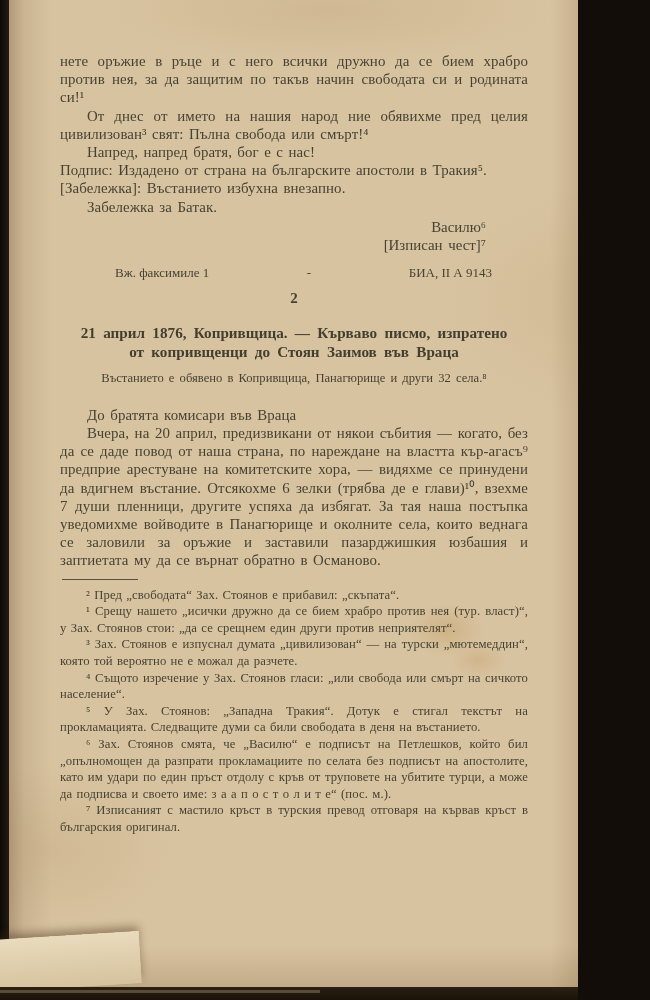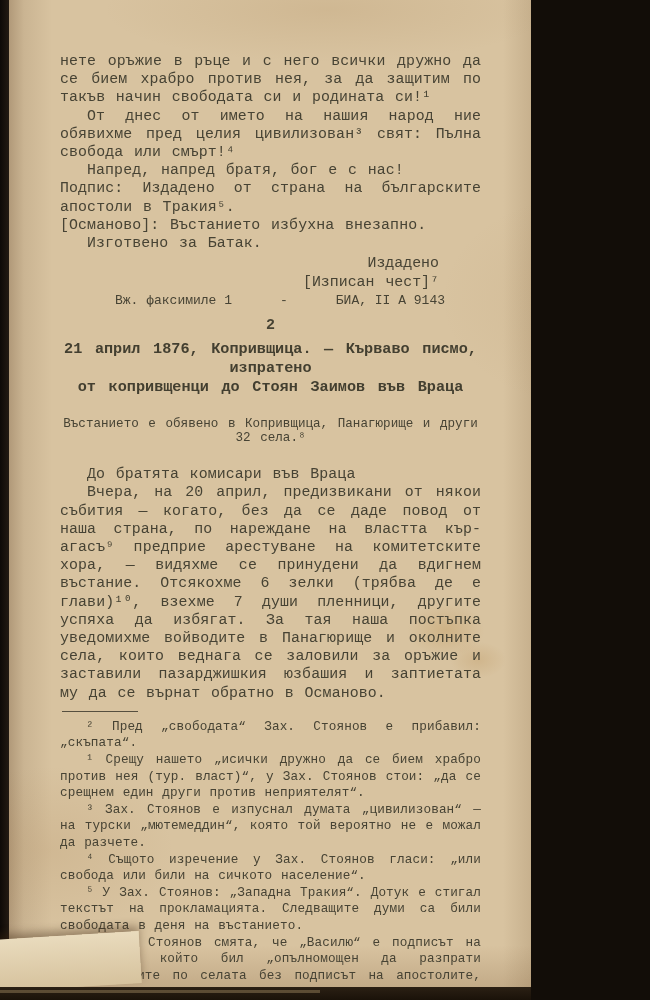--- a/index.html
+++ b/index.html
@@ -1,19 +1,19 @@
 <!DOCTYPE html>
 <html><head>
 <meta charset="utf-8">
 <style>
   html,body{margin:0;padding:0;background:#120d08;}
   .stage{
-    position:relative;width:531px;height:1000px;overflow:hidden;
+    position:relative;width:578px;height:1000px;overflow:hidden;
     background:#241a11;
-    font-family:Liberation Mono, monospace;
+    font-family:Liberation Serif, serif;
     color:#474334;
   }
   .spine-shadow{
     position:absolute;left:0;top:0;width:9px;height:944px;
     background:linear-gradient(90deg,#0e0a07,#231a12);
   }
   .paper{
     position:absolute;left:8px;top:0;right:0;bottom:13px;
     padding:52px 50px 0 52px;box-sizing:border-box;
     background:
@@ -33,29 +33,29 @@
     word-spacing:1.6px;letter-spacing:0.1px;
   }
   .ind{text-indent:27px;}
   .noind{text-indent:0;}
   .signature{
     text-align:right;padding-right:42px;margin-top:2px;
     font-size:14.9px;line-height:18.5px;word-spacing:2px;
   }
   .ref-row{
     display:flex;justify-content:space-between;align-items:baseline;
-    font-size:13px;margin-top:2px;padding:0 36px 0 55px;
+    font-size:13px;margin-top:10px;padding:0 36px 0 55px;
   }
   .doc-num{text-align:center;font-weight:bold;font-size:15px;margin-top:9px;}
   .title{
     text-align:center;font-weight:bold;font-size:15.2px;line-height:19px;
-    margin-top:6px;word-spacing:3.5px;color:#433f30;
+    margin-top:16px;word-spacing:3.5px;color:#433f30;
   }
   .subtitle{
-    text-align:center;font-size:12.6px;margin-top:20px;word-spacing:2px;
+    text-align:center;font-size:12.6px;margin-top:10px;word-spacing:2px;
   }
   .salut{margin-top:20px;}
   .fn-rule{
     width:76px;height:0;border-top:1.6px solid rgba(72,66,52,0.9);
     margin:9px 0 7px 2px;
   }
   .footnotes p{
     font-size:12.7px;line-height:16.6px;text-align:justify;
     text-indent:26px;word-spacing:1px;letter-spacing:0.1px;
   }
@@ -81,25 +81,25 @@
 <body>
 
 <div class="stage">
   <div class="paper">
 
     <section>
       <p class="body noind">нете оръжие в ръце и с него всички дружно да се бием храбро против нея, за да защитим по такъв начин свободата си и родината си!¹</p>
       <p class="body ind">От днес от името на нашия народ ние обявихме пред целия цивилизован³ свят: Пълна свобода или смърт!⁴</p>
       <p class="body ind">Напред, напред братя, бог е с нас!</p>
       <p class="body noind">Подпис: Издадено от страна на българските апостоли в Тракия⁵.</p>
-      <p class="body noind">[Османово]: Въстанието избухна внезапно.</p>
-      <p class="body ind">Изготвено за Батак.</p>
+      <p class="body noind">[Забележка]: Въстанието избухна внезапно.</p>
+      <p class="body ind">Забележка за Батак.</p>
 
       <div class="signature">
-        <div>Издадено</div>
+        <div>Василю⁶</div>
         <div>[Изписан чест]⁷</div>
       </div>
 
       <div class="ref-row">
         <span>Вж. факсимиле 1</span>
         <span>-</span>
         <span>БИА, II А 9143</span>
       </div>
     </section>
 
@@ -113,21 +113,21 @@
       <p class="body ind salut">До братята комисари във Враца</p>
       <p class="body ind">Вчера, на 20 април, предизвикани от някои събития — когато, без да се даде повод от наша страна, по нареждане на властта кър-агасъ⁹ предприе арестуване на комитетските хора, — видяхме се принудени да вдигнем въстание. Отсякохме 6 зелки (трябва де е глави)¹⁰, взехме 7 души пленници, другите успяха да избягат. За тая наша постъпка уведомихме войводите в Панагюрище и околните села, които веднага се заловили за оръжие и заставили пазарджишкия юзбашия и заптиетата му да се върнат обратно в Османово.</p>
     </section>
 
     <div class="fn-rule"></div>
 
     <section class="footnotes">
       <p>² Пред „свободата“ Зах. Стоянов е прибавил: „скъпата“.</p>
       <p>¹ Срещу нашето „исички дружно да се бием храбро против нея (тур. власт)“, у Зах. Стоянов стои: „да се срещнем един други против неприятелят“.</p>
       <p>³ Зах. Стоянов е изпуснал думата „цивилизован“ — на турски „мютемеддин“, която той вероятно не е можал да разчете.</p>
-      <p>⁴ Същото изречение у Зах. Стоянов гласи: „или свобода или били на сичкото население“.</p>
+      <p>⁴ Същото изречение у Зах. Стоянов гласи: „или свобода или смърт на сичкото население“.</p>
       <p>⁵ У Зах. Стоянов: „Западна Тракия“. Дотук е стигал текстът на прокламацията. Следващите думи са били свободата в деня на въстанието.</p>
       <p>⁶ Зах. Стоянов смята, че „Василю“ е подписът на Петлешков, който бил „опълномощен да разпрати прокламациите по селата без подписът на апостолите, като им удари по един пръст отдолу с кръв от труповете на убитите турци, а може да подписва и своето име: з а  а п о с т о л и т е“ (пос. м.).</p>
       <p>⁷ Изписаният с мастило кръст в турския превод отговаря на кървав кръст в българския оригинал.</p>
 
     </section>
 
   </div>
 
   <div class="spine-shadow"></div>
   <div class="page-number">16</div>

